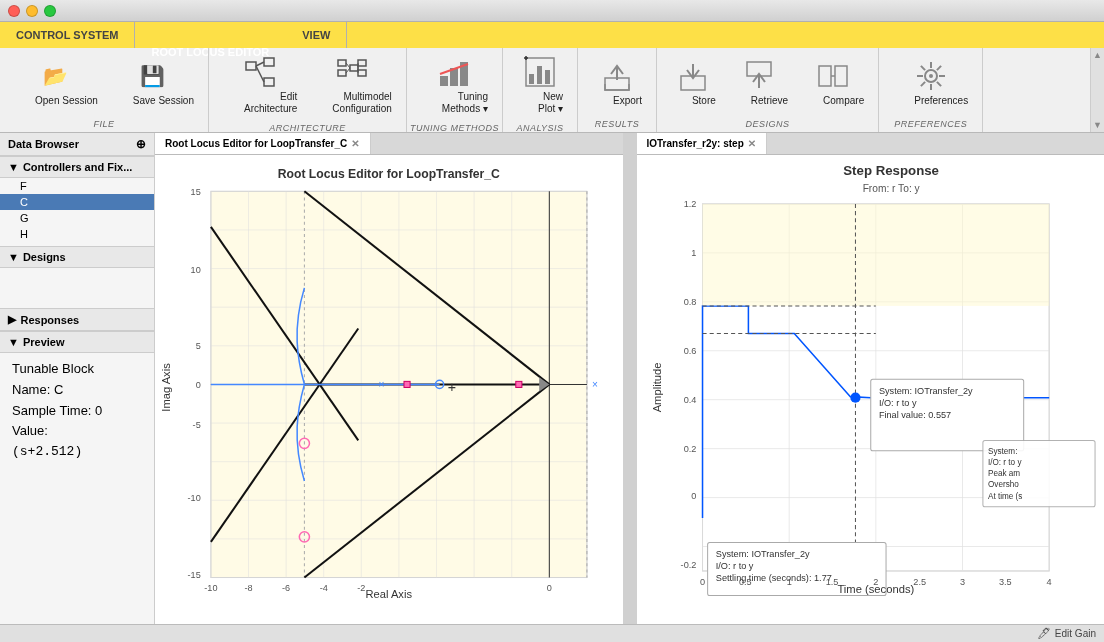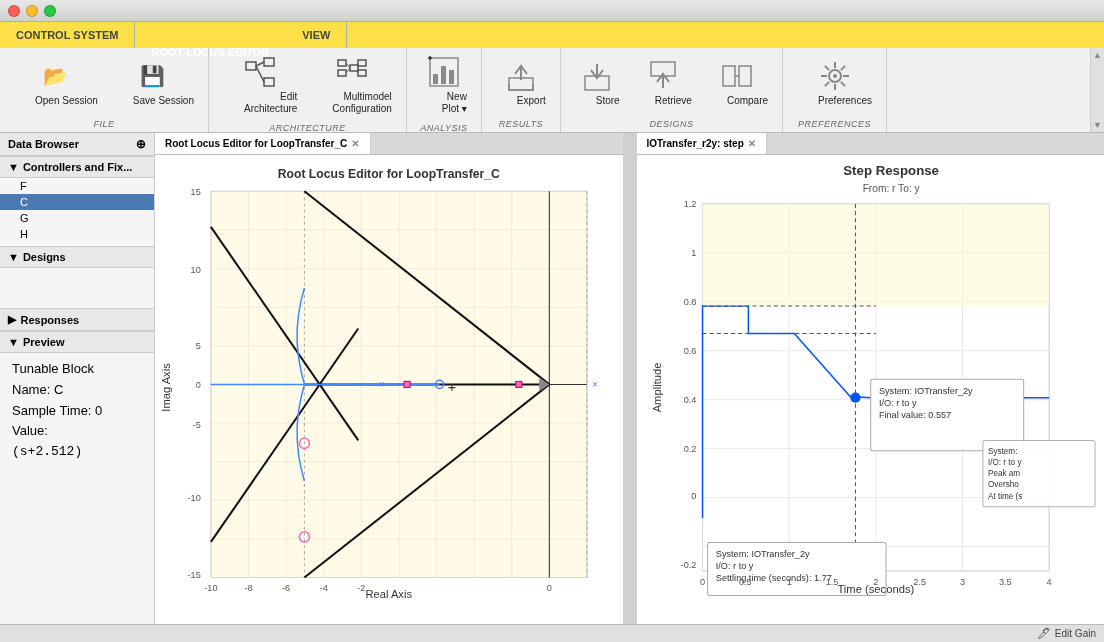--- a/index.html
+++ b/index.html
@@ -288,20 +288,36 @@
             <line x1="22" y1="12" x2="22" y2="7" stroke="#555" stroke-width="1"></line>
             <line x1="22" y1="12" x2="22" y2="17" stroke="#555" stroke-width="1"></line>
           </svg>
         </div>
         <div class="label">Multimodel<br>Configuration</div>
       </div>
     </div>
     <div class="sect-label">ARCHITECTURE</div>
   </div>
 
+  <div class="toolbar-section-wrapper">
+    <div class="items">
+      <div class="toolbar-btn">
+        <div class="icon">
+          <svg width="32" height="32" viewBox="0 0 32 32">
+            <rect x="2" y="20" width="8" height="10" fill="#888"></rect>
+            <rect x="12" y="12" width="8" height="18" fill="#888"></rect>
+            <rect x="22" y="6" width="8" height="24" fill="#888"></rect>
+            <line x1="2" y1="18" x2="30" y2="8" stroke="#e55" stroke-width="2"></line>
+          </svg>
+        </div>
+        <div class="label">Tuning<br>Methods ▾</div>
+      </div>
+    </div>
+    <div class="sect-label">TUNING METHODS</div>
+  </div>
 
   <div class="toolbar-section-wrapper">
     <div class="items">
       <div class="toolbar-btn">
         <div class="icon">
           <svg width="32" height="32" viewBox="0 0 32 32">
             <rect x="2" y="2" width="28" height="28" fill="none" stroke="#888" stroke-width="1.5"></rect>
             <rect x="5" y="18" width="5" height="10" fill="#888"></rect>
             <rect x="13" y="10" width="5" height="18" fill="#888"></rect>
             <rect x="21" y="14" width="5" height="14" fill="#888"></rect>

